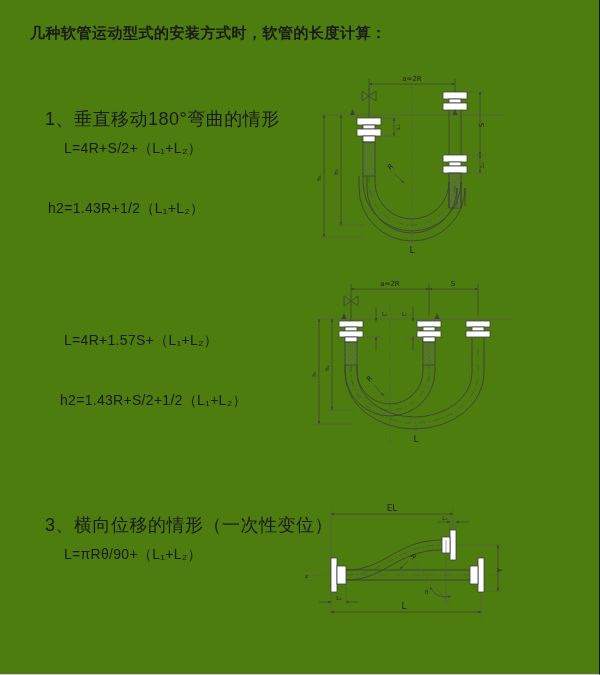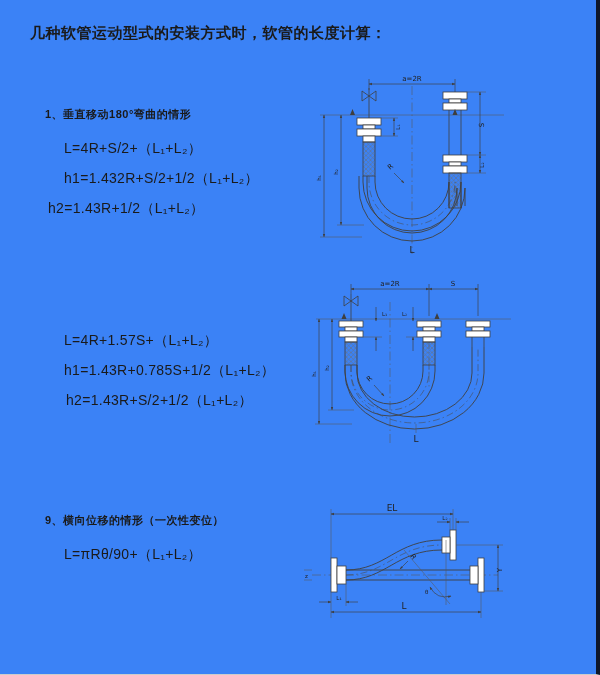--- a/index.html
+++ b/index.html
@@ -1,24 +1,24 @@
 <!DOCTYPE html>
 <html><head>
 <meta charset="utf-8">
 <style>
   html,body { margin:0; padding:0; }
   body {
     width:600px; height:675px; position:relative; overflow:hidden;
     background:#ffffff; color:#1a1a1a;
     font-family:"Liberation Sans","DejaVu Sans",sans-serif;
   }
-  .page { position:absolute; inset:0; background:#3b82f6;
-          border-right:4px solid #0f172a; border-bottom:1px solid #cccccc; }
+  .page { position:absolute; inset:0; background:#4d7c0f;
+          border-right:1px solid #0f172a; border-bottom:1px solid #cccccc; }
   .title { position:absolute; left:30px; top:24px; font-size:15px; font-weight:600; letter-spacing:.5px; }
-  .sec-heading { position:absolute; font-size:11px; font-weight:700; letter-spacing:.5px; }
+  .sec-heading { position:absolute; font-size:18px; font-weight:400; letter-spacing:.5px; }
   .formula { position:absolute; font-size:14px; font-weight:400; letter-spacing:.3px; }
   .diag { position:absolute; }
   
   .ln   { stroke:#3f3f3f; stroke-width:.8;  fill:none; }
   .thin { stroke:#5a5a5a; stroke-width:.55; fill:none; }
   .cl   { stroke:#5a5a5a; stroke-width:.55; fill:none; stroke-dasharray:9 3 1.5 3; }
   .hz   { stroke:#3f3f3f; stroke-width:.9;  fill:none; }
   .hd   { stroke:#4a4a4a; stroke-width:.55; fill:none; stroke-dasharray:7 3 1.5 3; }
   .dim  { stroke:#3f3f3f; stroke-width:.65; fill:none; }
   .fit  { stroke:#3f3f3f; stroke-width:.8;  fill:#ffffff; }
@@ -29,28 +29,26 @@
 </style>
 </head>
 <body>
 
 <div class="page">
 
   <div class="title">几种软管运动型式的安装方式时，软管的长度计算：</div>
 
   <div class="sec-heading" style="left:45px;top:107px">1、垂直移动180°弯曲的情形</div>
   <div class="formula" style="left:64px;top:140px">L=4R+S/2+（L₁+L₂）</div>
-  <div class="formula" style="left:64px;top:170px">h1=1.432R+S/2+1/2（L₁+L₂）</div>
   <div class="formula" style="left:48px;top:200px">h2=1.43R+1/2（L₁+L₂）</div>
 
   <div class="formula" style="left:64px;top:332px">L=4R+1.57S+（L₁+L₂）</div>
-  <div class="formula" style="left:64px;top:362px">h1=1.43R+0.785S+1/2（L₁+L₂）</div>
-  <div class="formula" style="left:66px;top:392px">h2=1.43R+S/2+1/2（L₁+L₂）</div>
-
-  <div class="sec-heading" style="left:45px;top:513px">9、横向位移的情形（一次性变位）</div>
+  <div class="formula" style="left:60px;top:392px">h2=1.43R+S/2+1/2（L₁+L₂）</div>
+
+  <div class="sec-heading" style="left:45px;top:513px">3、横向位移的情形（一次性变位）</div>
   <div class="formula" style="left:64px;top:546px">L=πRθ/90+（L₁+L₂）</div>
 
   <svg class="diag" style="left:312px;top:70px" width="280" height="190" viewBox="0 0 280 190">
     <defs>
       <marker id="ae" viewBox="0 0 10 10" refX="9" refY="5" markerWidth="8" markerHeight="5" orient="auto-start-reverse">
         <path d="M0,1.5 L10,5 L0,8.5 z" fill="#3f3f3f"></path>
       </marker>
       <pattern id="braid" patternUnits="userSpaceOnUse" width="4.5" height="4.5">
         <path d="M0,4.5 L4.5,0 M0,0 L4.5,4.5" stroke="#6f6f6f" stroke-width="0.5" fill="none"></path>
       </pattern>

